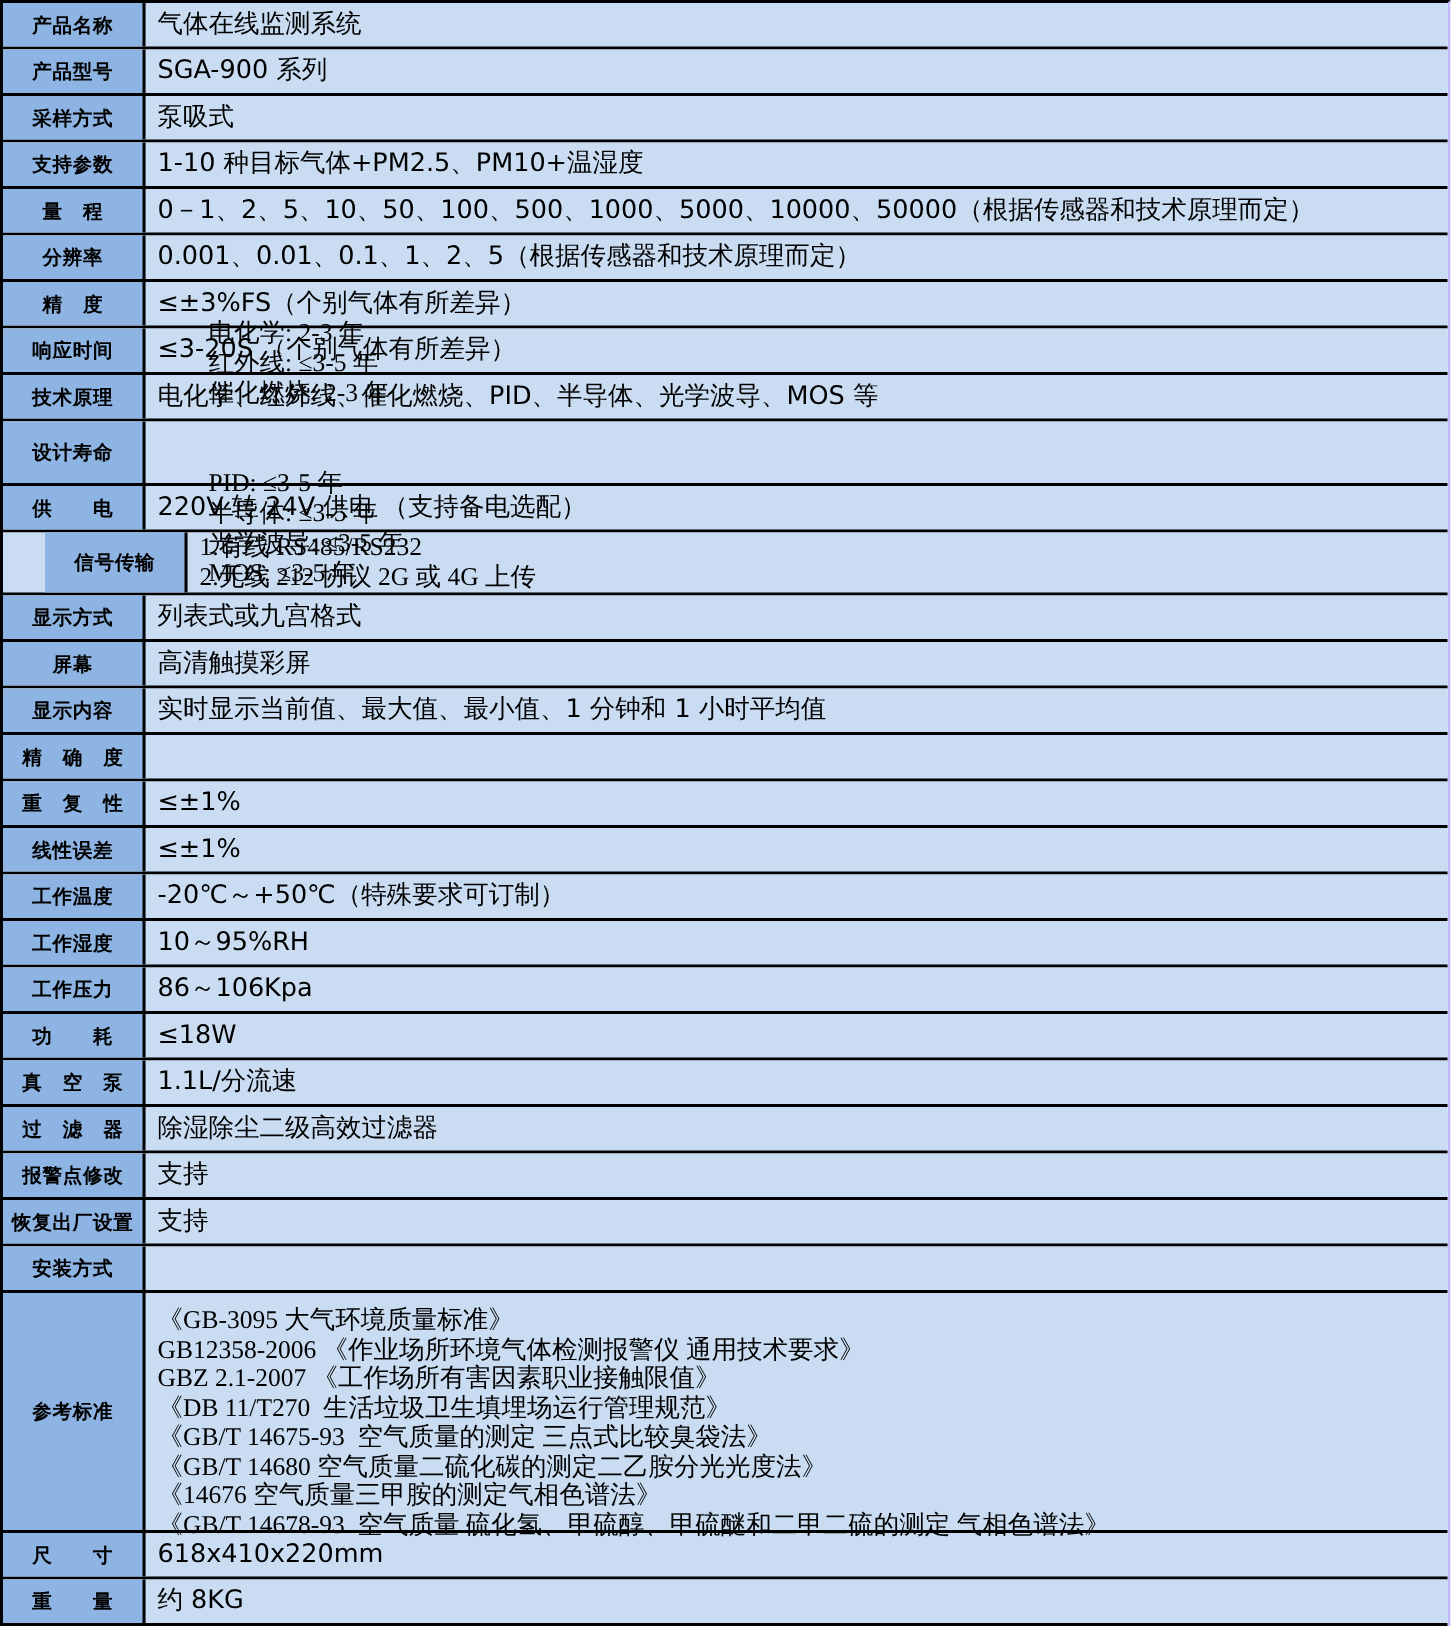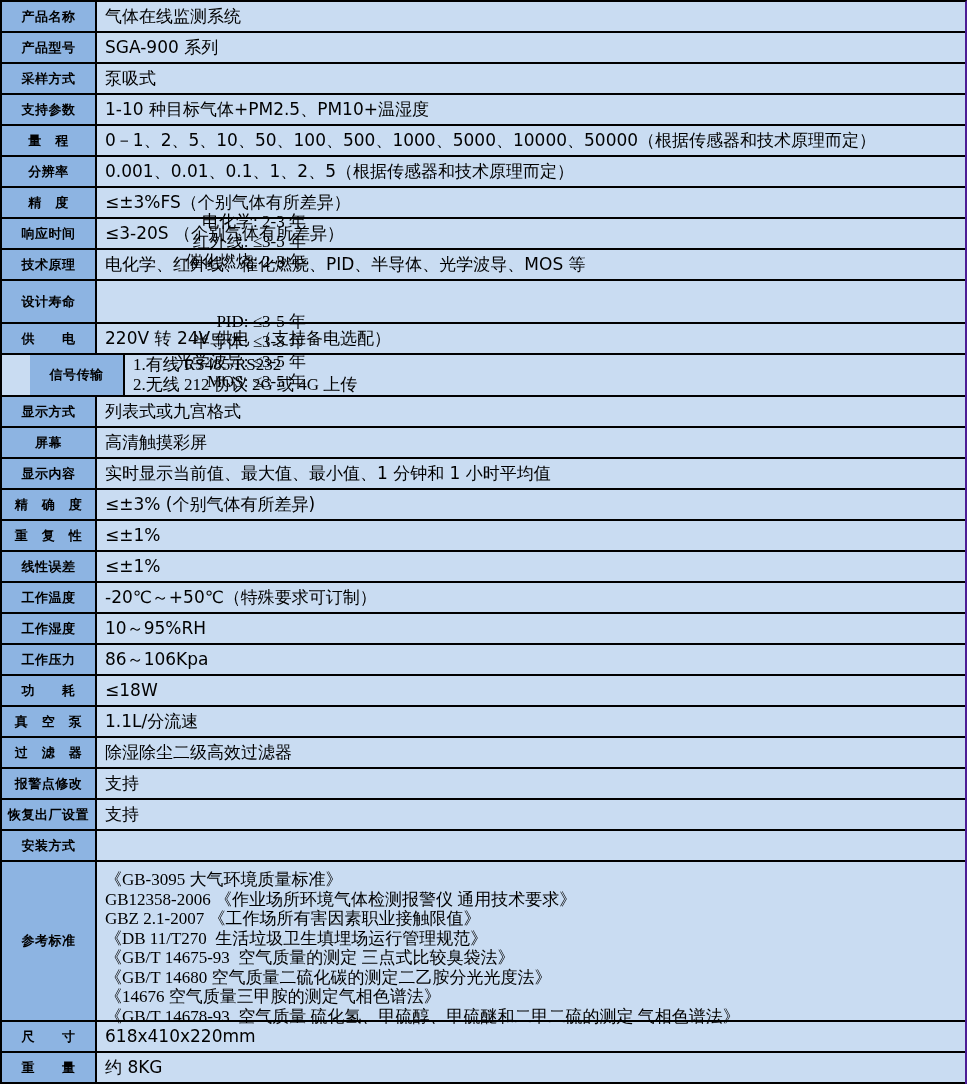--- a/index.html
+++ b/index.html
@@ -6,23 +6,22 @@
     margin: 0;
     padding: 0;
     background: #ffffff;
     font-family: "DejaVu Sans", "Liberation Sans", sans-serif;
     color: #000000;
   }
   .spec-table {
     width: 967px;
     box-sizing: border-box;
     border-left: 2px solid #000;
-    border-right: 2px solid #4c1d95;
+    border-right: 2px solid #c4b5fd;
     border-top: 2px solid #000;
-    text-align: right;
   }
   .row {
     display: flex;
     box-sizing: border-box;
     height: 31px;
     border-bottom: 2px solid #000;
     background: #C9DCF2;
   }
   .row.h43 { height: 43px; }
   .row.h42 { height: 42px; padding-left: 28px; }
@@ -153,21 +152,20 @@
     <div class="value">高清触摸彩屏</div>
   </div>
 
   <div class="row">
     <div class="label">显示内容</div>
     <div class="value">实时显示当前值、最大值、最小值、1 分钟和 1 小时平均值</div>
   </div>
 
   <div class="row">
     <div class="label">精　确　度</div>
-    <div class="value">≤±3% (个别气体有所差异)</div>
   </div>
 
   <div class="row">
     <div class="label">重　复　性</div>
     <div class="value">≤±1%</div>
   </div>
 
   <div class="row">
     <div class="label">线性误差</div>
     <div class="value">≤±1%</div>

